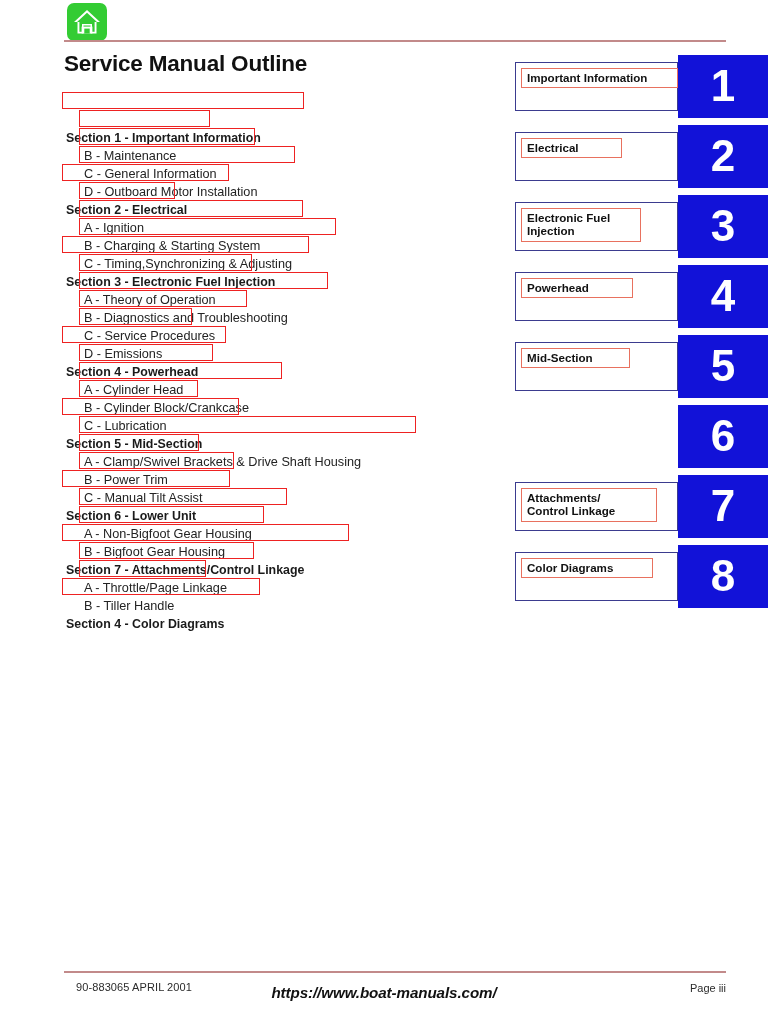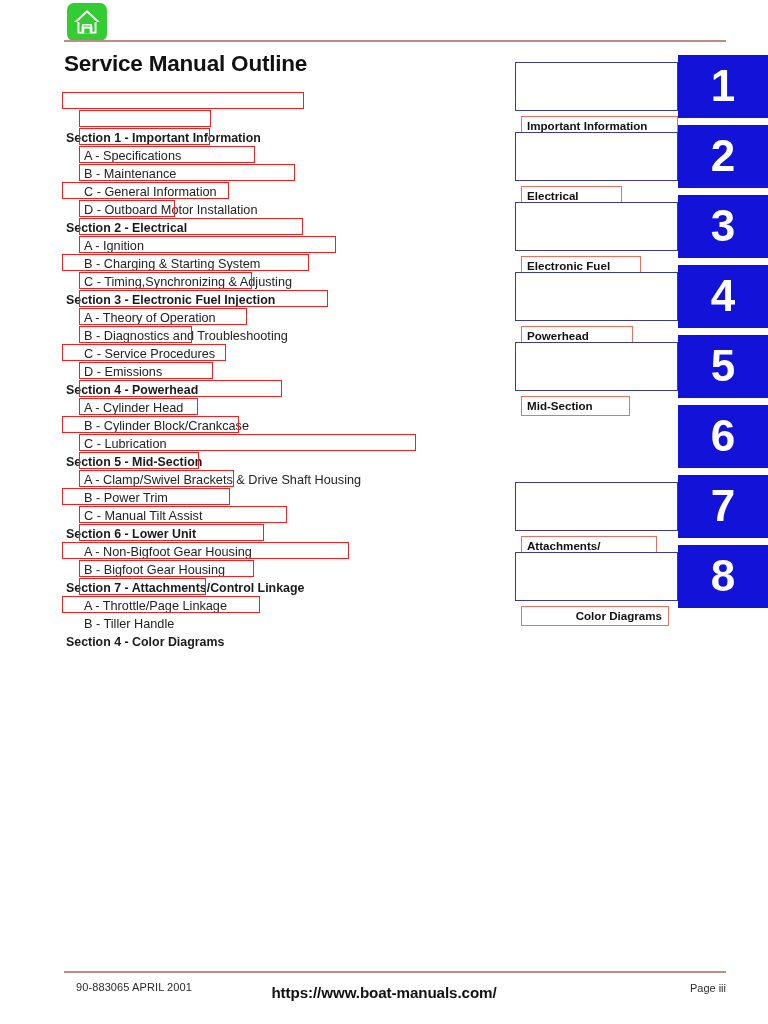--- a/index.html
+++ b/index.html
@@ -132,21 +132,20 @@
     cursor: pointer;
   }
   .tab-label-ann {
     position: absolute;
     left: 5px;
     top: 5px;
     border: 1.4px solid #e8715f;
     box-sizing: border-box;
     background: transparent;
     padding: 2px 6px 3px 5px;
-    margin-top: 48px;
   }
   .tab-label-text {
     font-size: 11.6px;
     font-weight: bold;
     line-height: 13.4px;
     color: #111111;
     white-space: pre-line;
   }
   .tab-num-box {
     position: absolute;
@@ -184,20 +183,21 @@
   #footer-center {
     position: absolute;
     left: 0;
     top: 984px;
     width: 768px;
     text-align: center;
     font-size: 15.2px;
     font-weight: bold;
     color: #111111;
     letter-spacing: -0.1px;
+    font-style: italic;
   }
   #footer-right {
     position: absolute;
     right: 42px;
     top: 982px;
     font-size: 11px;
     color: #2b2b2b;
     white-space: nowrap;
   }
 </style>
@@ -218,24 +218,20 @@
   <div class="hrule" id="rule-top"></div>
 
   <div id="page-title">Service Manual Outline</div>
 
   <div id="outline">
       <div class="row section">
         <div class="annbox" style="width: 242px;"></div>
         <div class="row-text">Section 1 - Important Information</div>
       </div>
       <div class="row item">
-        <div class="annbox" style="width: 132px;"></div>
-        <div class="row-text">A - Specifications</div>
-      </div>
-      <div class="row item">
         <div class="annbox" style="width: 131px;"></div>
         <div class="row-text">B - Maintenance</div>
       </div>
       <div class="row item">
         <div class="annbox" style="width: 176px;"></div>
         <div class="row-text">C - General Information</div>
       </div>
       <div class="row item">
         <div class="annbox" style="width: 216px;"></div>
         <div class="row-text">D - Outboard Motor Installation</div>
@@ -401,21 +397,21 @@
             <div class="tab-label-text">Attachments/
 Control Linkage</div>
           </div>
         </div>
         <div class="tab-num-box">
           <div class="tab-num-text">7</div>
         </div>
       </div>
       <div class="tab" style="top: 490px;">
         <div class="tab-label-box">
-          <div class="tab-label-ann" style="width: 148px; text-align: right;">
+          <div class="tab-label-ann" style="width: 132px;">
             <div class="tab-label-text">Color Diagrams</div>
           </div>
         </div>
         <div class="tab-num-box">
           <div class="tab-num-text">8</div>
         </div>
       </div>
     </div>
 
   <div class="hrule" id="rule-bottom"></div>

